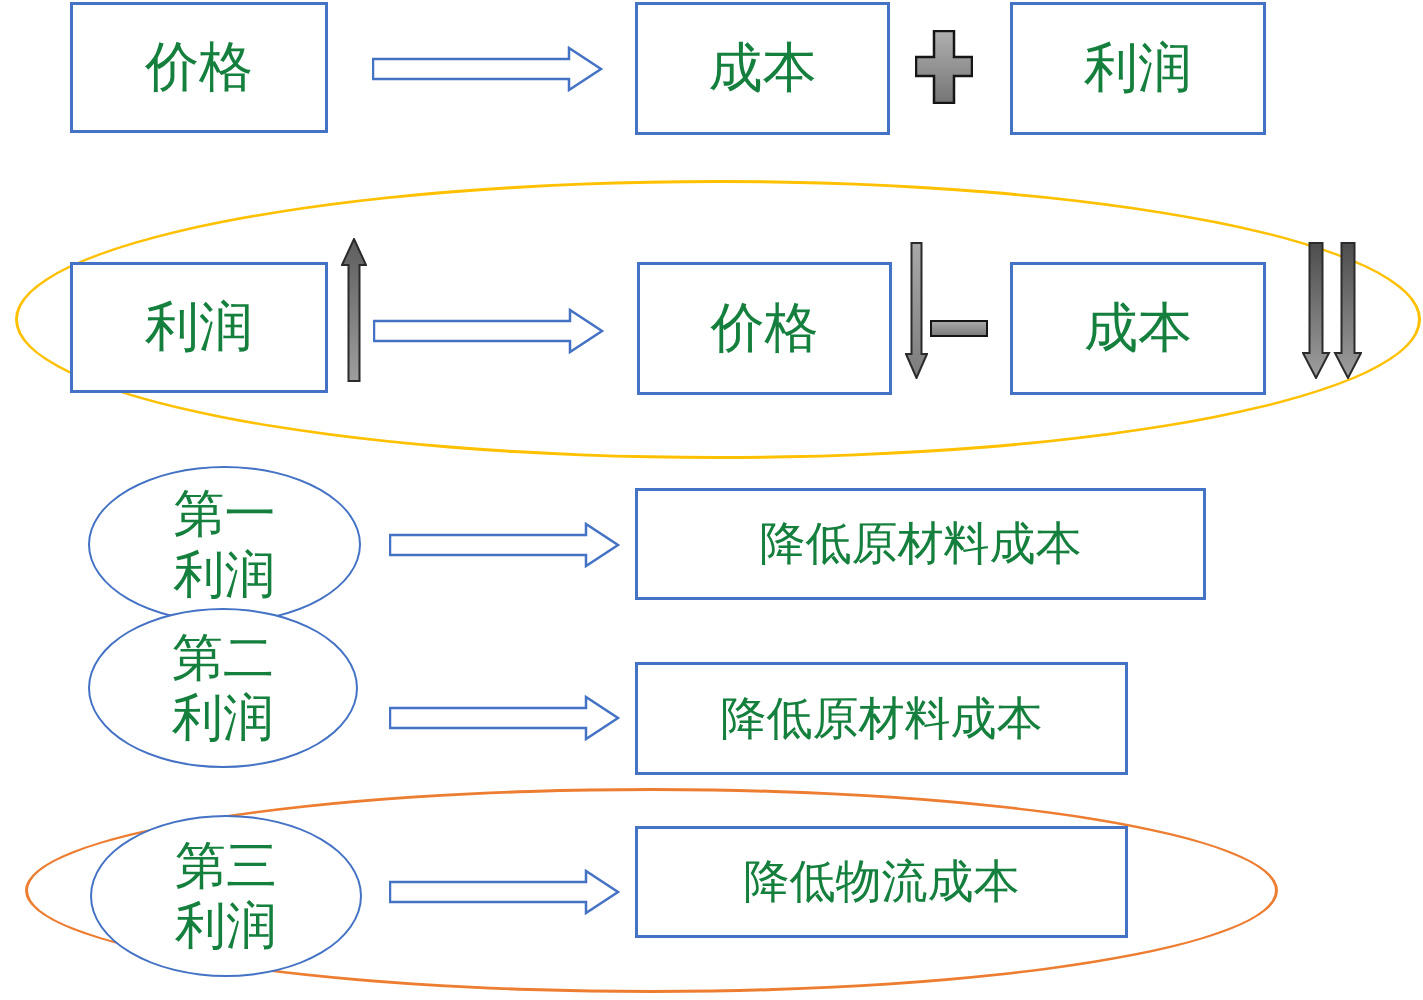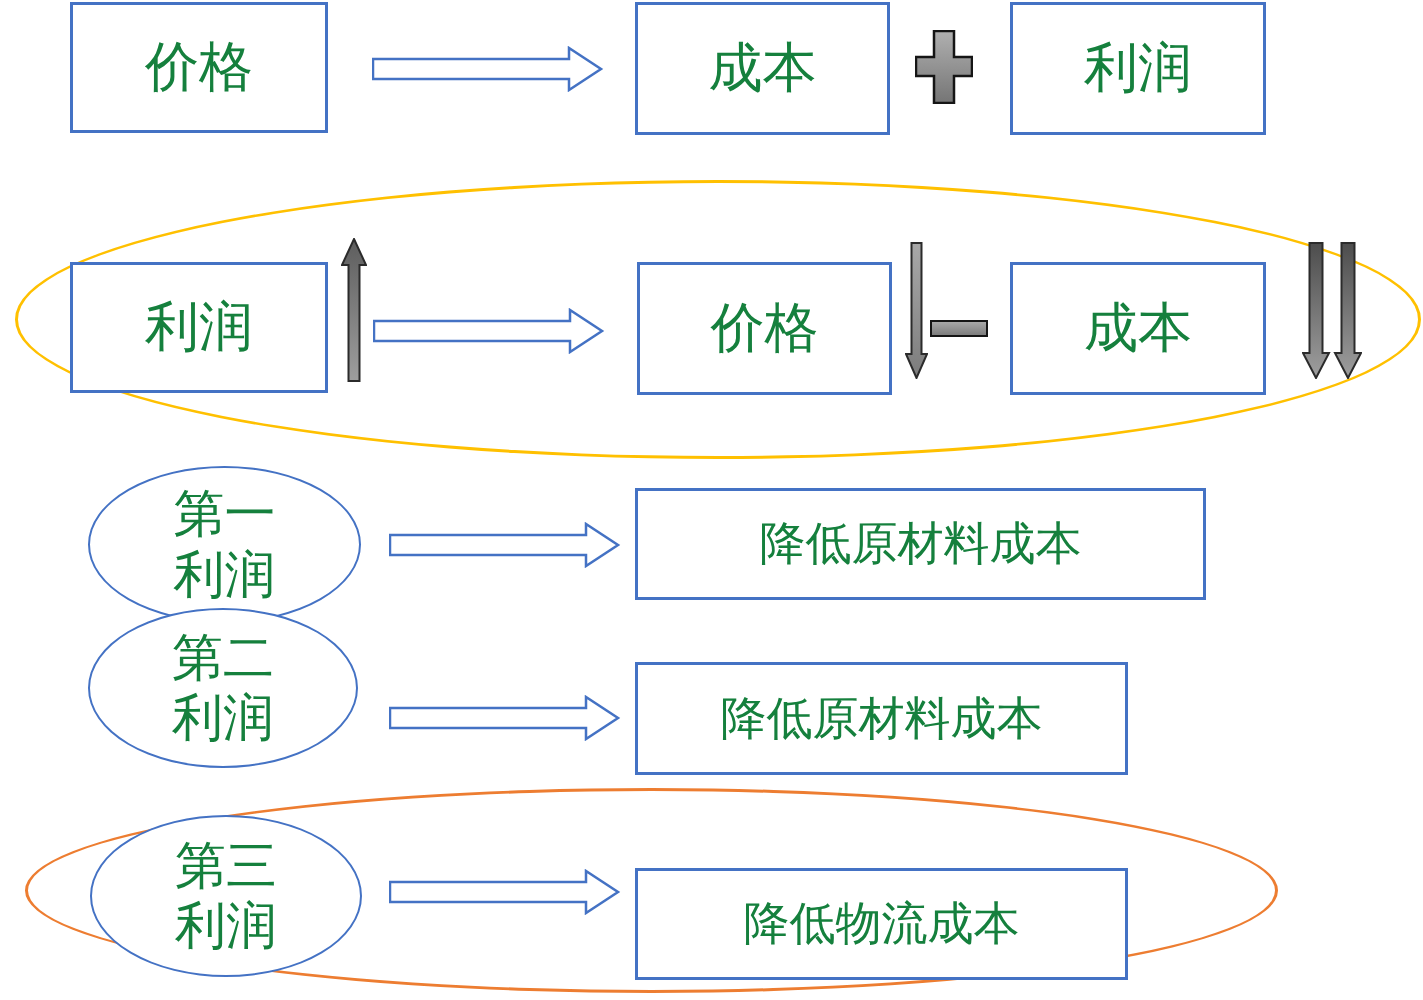--- a/index.html
+++ b/index.html
@@ -158,17 +158,17 @@
     <span>第三</span>
     <span>利润</span>
   </div>
 
   <div class="icon" style="left:389px;top:869px;">
     <svg width="232" height="46" viewBox="0 0 232 46">
       <polygon points="1,13 197,13 197,2 229,23 197,44 197,33 1,33" fill="#ffffff" stroke="#4472C4" stroke-width="2.5"></polygon>
     </svg>
   </div>
 
-  <div class="box" style="left:635px;top:868px;width:493px;height:112px;">
+  <div class="box" style="left:635px;top:826px;width:493px;height:112px;">
     <span class="lbl fs-md">降低物流成本</span>
   </div>
 
 </div>
 
 </body></html>

